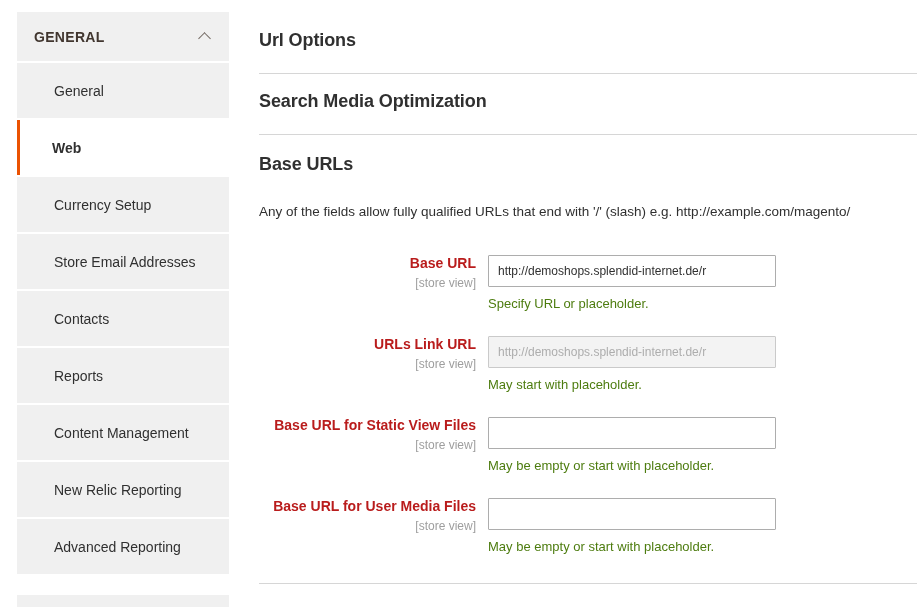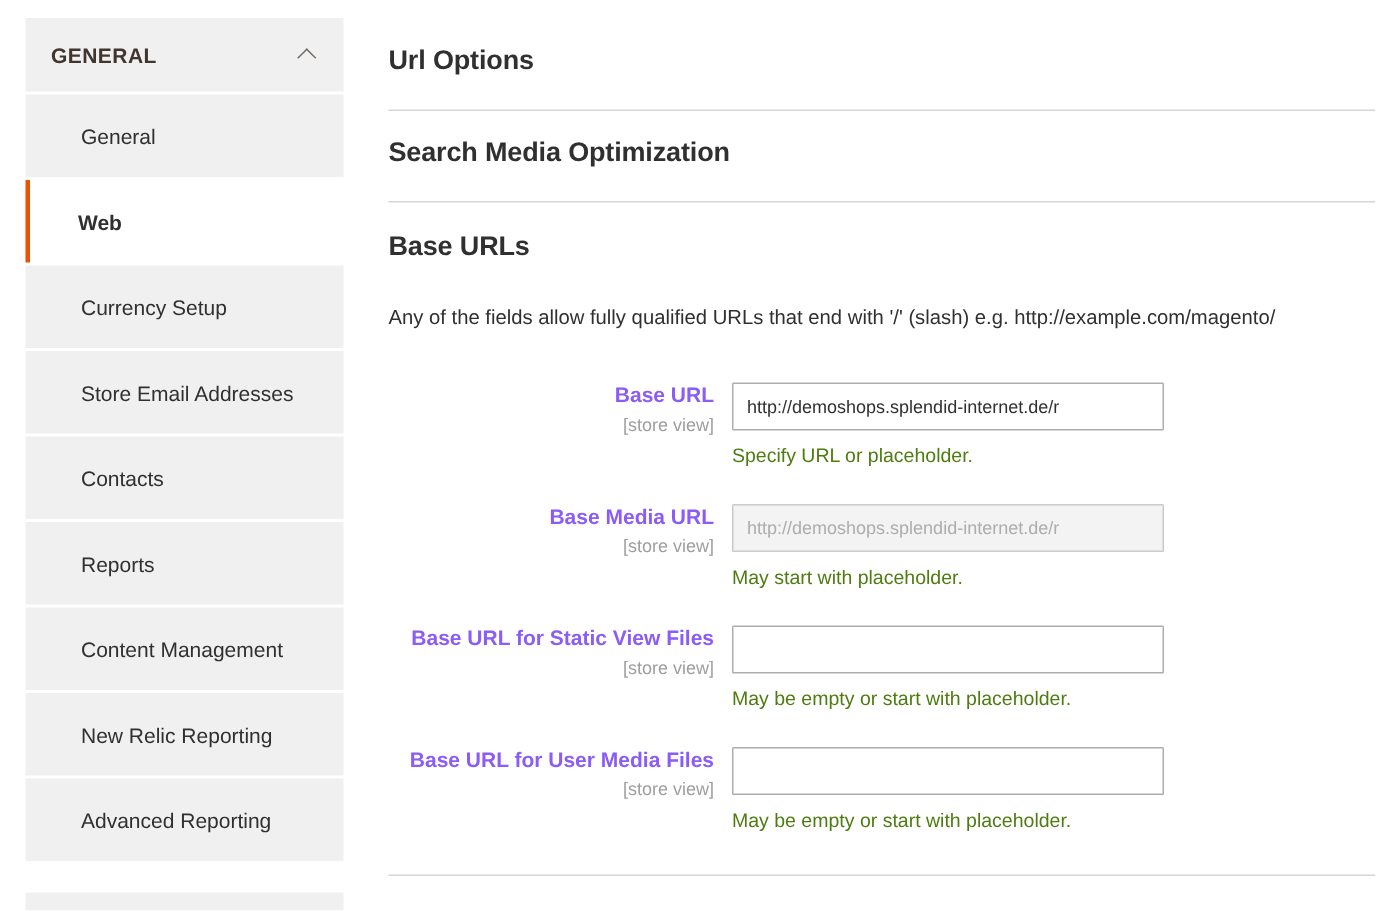--- a/index.html
+++ b/index.html
@@ -154,21 +154,21 @@
     position: absolute;
     left: 0;
     top: 0;
     width: 217px;
     text-align: right;
   }
   .field-label .name {
     display: block;
     font-size: 14px;
     font-weight: bold;
-    color: #8b5cf6;
+    color: #b91c1c;
     line-height: 17px;
     white-space: nowrap;
   }
   .field-label .scope {
     display: block;
     font-size: 12px;
     color: #9e9e9e;
     line-height: 15px;
     margin-top: 4px;
   }
@@ -292,21 +292,21 @@
         <span class="scope">[store view]</span>
       </div>
       <div class="field-control">
         <input class="text-input" type="text" value="http://demoshops.splendid-internet.de/r" style="">
         <div class="field-note">Specify URL or placeholder.</div>
       </div>
     </div>
 
     <div class="field-row row-base-link-url">
       <div class="field-label">
-        <span class="name">Base Media URL</span>
+        <span class="name">URLs Link URL</span>
         <span class="scope">[store view]</span>
       </div>
       <div class="field-control">
         <input class="text-input disabled" type="text" disabled="" placeholder="http://demoshops.splendid-internet.de/r" style="">
         <div class="field-note">May start with placeholder.</div>
 
         
       </div>
     </div>
 

